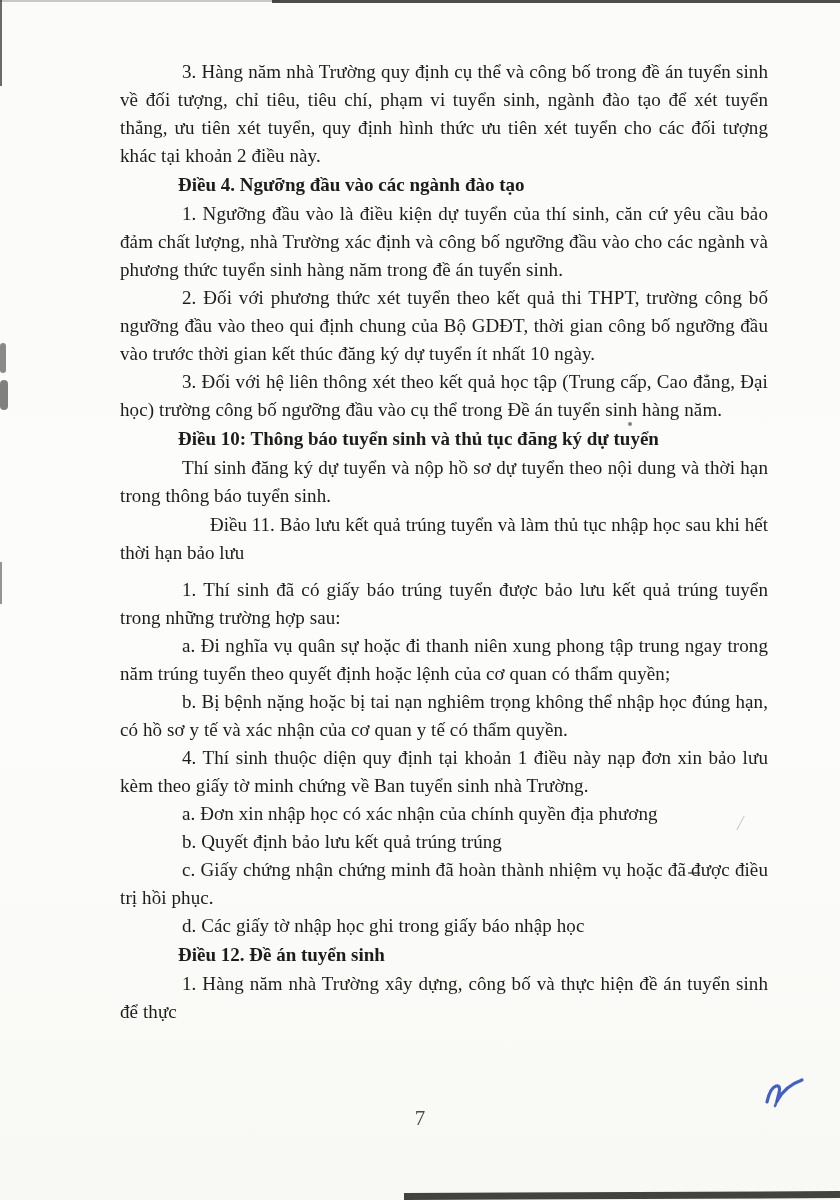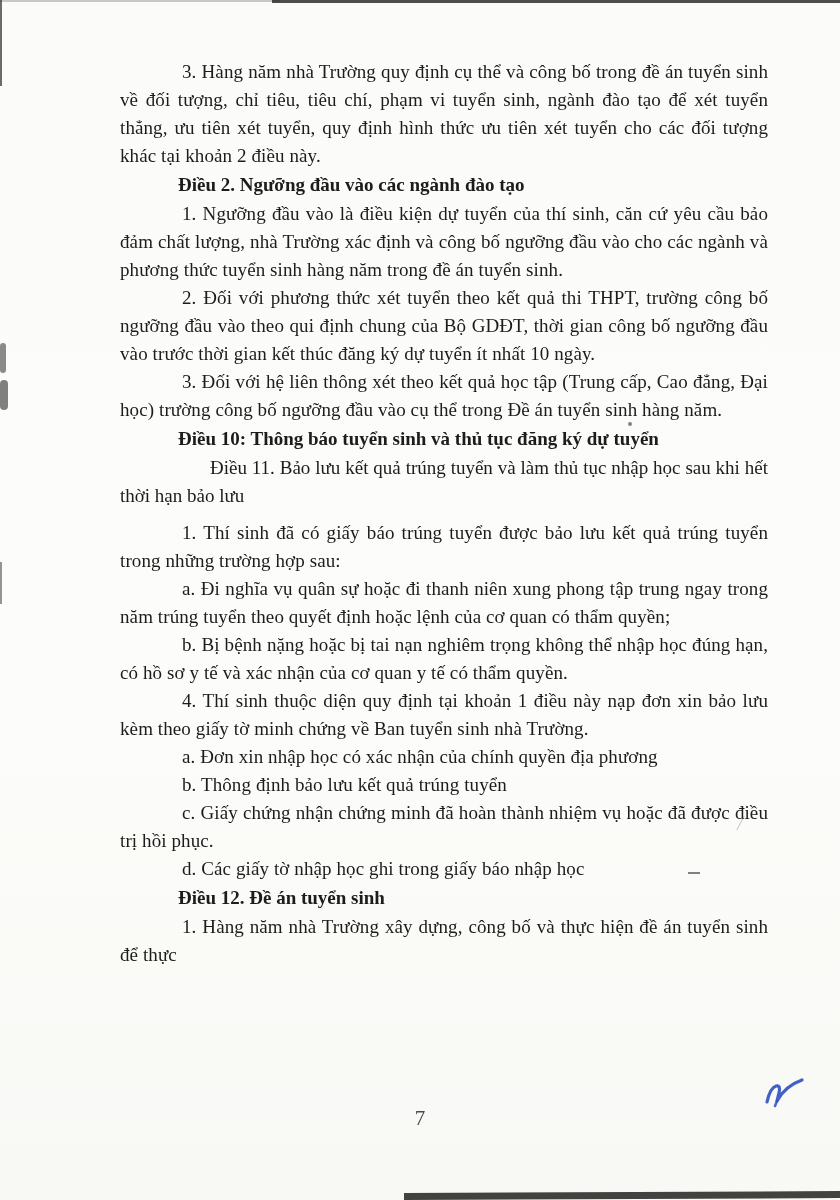--- a/index.html
+++ b/index.html
@@ -55,32 +55,33 @@
   .pen-mark{
     position:absolute;left:763px;top:1076px;width:44px;height:36px;
   }
 </style>
 </head>
 <body>
 
 <div class="page">
 
   <p class="body-par">3. Hàng năm nhà Trường quy định cụ thể và công bố trong đề án tuyển sinh về đối tượng, chỉ tiêu, tiêu chí, phạm vi tuyển sinh, ngành đào tạo để xét tuyển thẳng, ưu tiên xét tuyển, quy định hình thức ưu tiên xét tuyển cho các đối tượng khác tại khoản 2 điều này.</p>
-  <p class="heading">Điều 2. Ngưỡng đầu vào các ngành đào tạo</p>
+  <p class="heading">Điều 4. Ngưỡng đầu vào các ngành đào tạo</p>
   <p class="body-par">1. Ngưỡng đầu vào là điều kiện dự tuyển của thí sinh, căn cứ yêu cầu bảo đảm chất lượng, nhà Trường xác định và công bố ngưỡng đầu vào cho các ngành và phương thức tuyển sinh hàng năm trong đề án tuyển sinh.</p>
   <p class="body-par">2. Đối với phương thức xét tuyển theo kết quả thi THPT, trường công bố ngưỡng đầu vào theo qui định chung của Bộ GDĐT, thời gian công bố ngưỡng đầu vào trước thời gian kết thúc đăng ký dự tuyển ít nhất 10 ngày.</p>
   <p class="body-par">3. Đối với hệ liên thông xét theo kết quả học tập (Trung cấp, Cao đẳng, Đại học) trường công bố ngưỡng đầu vào cụ thể trong Đề án tuyển sinh hàng năm.</p>
   <p class="heading">Điều 10: Thông báo tuyển sinh và thủ tục đăng ký dự tuyển</p>
+  <p class="body-par">Thí sinh đăng ký dự tuyển và nộp hồ sơ dự tuyển theo nội dung và thời hạn trong thông báo tuyển sinh.</p>
   <p class="heading-wide">Điều 11. Bảo lưu kết quả trúng tuyển và làm thủ tục nhập học sau khi hết thời hạn bảo lưu</p>
   <p class="body-par">1. Thí sinh đã có giấy báo trúng tuyển được bảo lưu kết quả trúng tuyển trong những trường hợp sau:</p>
   <p class="body-par">a. Đi nghĩa vụ quân sự hoặc đi thanh niên xung phong tập trung ngay trong năm trúng tuyển theo quyết định hoặc lệnh của cơ quan có thẩm quyền;</p>
   <p class="body-par">b. Bị bệnh nặng hoặc bị tai nạn nghiêm trọng không thể nhập học đúng hạn, có hồ sơ y tế và xác nhận của cơ quan y tế có thẩm quyền.</p>
   <p class="body-par">4. Thí sinh thuộc diện quy định tại khoản 1 điều này nạp đơn xin bảo lưu kèm theo giấy tờ minh chứng về Ban tuyển sinh nhà Trường.</p>
   <p class="body-par">a. Đơn xin nhập học có xác nhận của chính quyền địa phương</p>
-  <p class="body-par">b. Thông định bảo lưu kết quả trúng tuyển</p>
+  <p class="body-par">b. Quyết định bảo lưu kết quả trúng trúng</p>
   <p class="body-par">c. Giấy chứng nhận chứng minh đã hoàn thành nhiệm vụ hoặc đã được điều trị hồi phục.</p>
   <p class="body-par">d. Các giấy tờ nhập học ghi trong giấy báo nhập học</p>
   <p class="heading">Điều 12. Đề án tuyển sinh</p>
   <p class="body-par">1. Hàng năm nhà Trường xây dựng, công bố và thực hiện đề án tuyển sinh để thực</p>
 
   <div class="page-number">7</div>
 
   <svg class="pen-mark" viewBox="0 0 44 36" xmlns="http://www.w3.org/2000/svg">
     <path d="M4 26 Q7 12 13 10 Q18 9 16 17 L14 25 Q22 10 39 4" fill="none" stroke="#2f4fc1" stroke-width="3.2" stroke-linecap="round" stroke-linejoin="round" opacity="0.9"></path>
     <path d="M14 25 L12 30" fill="none" stroke="#2f4fc1" stroke-width="2.6" stroke-linecap="round" opacity="0.85"></path>

